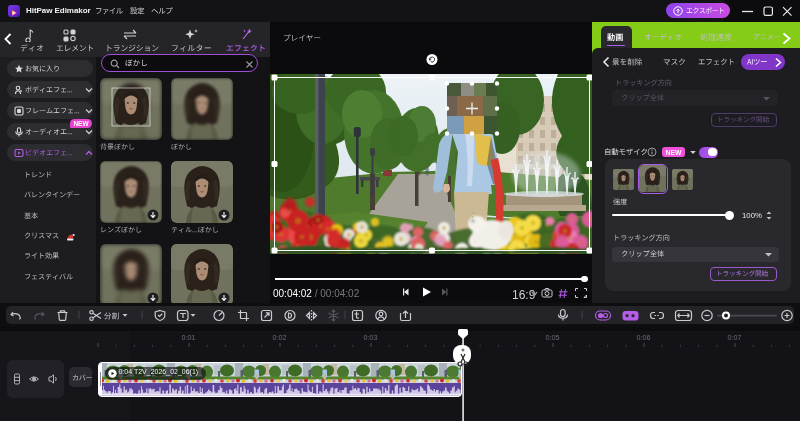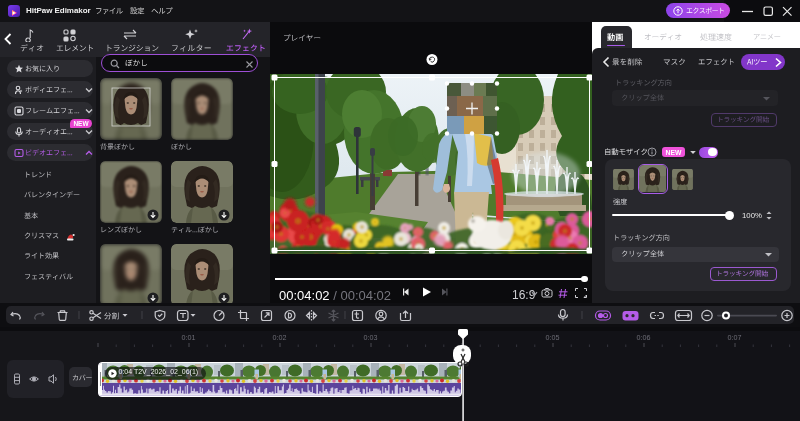--- a/index.html
+++ b/index.html
@@ -789,21 +789,21 @@
         <rect x="159" y="22.5" width="6" height="6" rx="1.5" fill="#fff"></rect>
         <rect x="159" y="195.5" width="6" height="6" rx="1.5" fill="#fff"></rect>
         <rect x="316.5" y="22.5" width="6" height="6" rx="1.5" fill="#fff"></rect>
         <rect x="316.5" y="109" width="6" height="6" rx="1.5" fill="#fff"></rect>
         <rect x="316.5" y="195.5" width="6" height="6" rx="1.5" fill="#fff"></rect>
         <circle cx="162" cy="7.5" r="5.5" fill="#fff"></circle>
         <path d="M159.5 7.5 a2.5 2.5 0 1 1 1.2 2.2 M159.3 6.2 L159.5 8.2 L161.3 7.4" fill="none" stroke="#333" stroke-width="1"></path>
       </svg>
 <div class="ab" style="left:5px;top:256px;width:310px;height:1.6px;background:#fff"></div>
 <div class="ab" style="left:311px;top:253.5px;width:6.5px;height:6.5px;border-radius:50%;background:#fff"></div>
-<div class="ab" style="left:9px;top:266px;font-size:13px;color:#fff">00:04:02 <span style="color:#77777f">/ 00:04:02</span></div>
+<div class="ab" style="left:3px;top:266px;font-size:10px;color:#fff">00:04:02 <span style="color:#77777f">/ 00:04:02</span></div>
 <svg class="ab" style="left:130px;top:264px" width="60" height="12" viewBox="0 0 60 12">
 <path d="M8.5 2.5 L4 6 L8.5 9.5 Z" fill="#e8e8e8"></path>
         <rect x="3" y="2.5" width="1.2" height="7" fill="#e8e8e8"></rect>
 <path d="M23 1.5 L31 6 L23 10.5 Z" fill="#fff"></path>
 <path d="M42 2.5 L46.5 6 L42 9.5 Z" fill="#55555c"></path>
         <rect x="46.3" y="2.5" width="1.2" height="7" fill="#55555c"></rect>
       </svg>
 <div class="ab" style="left:242px;top:266px;font-size:12px;color:#d0d0d4">16:9</div>
 <svg class="ab" style="left:261px;top:269px" width="7" height="6">
         <path d="M1 1.2 L3.5 4.2 L6 1.2" stroke="#a0a0a6" stroke-width="1.2" fill="none"></path>
@@ -814,21 +814,21 @@
           <circle cx="6" cy="6.5" r="2"></circle>
           <path d="M3.5 3 L4.5 1.5 L7.5 1.5 L8.5 3"></path>
 <g stroke="#b55ce8">
             <path d="M20.5 2 L19 11 M24.5 2 L23 11 M18 4.8 L26.5 4.8 M17.5 8.2 L26 8.2"></path>
           </g>
 <path d="M37 1.5 L34.5 1.5 L34.5 4 M43 1.5 L45.5 1.5 L45.5 4 M34.5 8 L34.5 10.5 L37 10.5 M45.5 8 L43 10.5"></path>
 <path d="M45.5 8 L45.5 10.5 L43 10.5"></path>
         </g>
       </svg>
 </div>
-<div class="ab" style="left:592px;top:22px;width:208px;height:281px;background:#ffffff">
+<div class="ab" style="left:592px;top:22px;width:208px;height:281px;background:#84cc16">
 <div class="ab" style="left:9px;top:4px;width:31px;height:22px;background:#28282d;border-radius:5px 5px 0 0"></div>
 <div style="position:absolute;left:15px;top:10.7px">
         <svg style="display:block;overflow:visible;" width="17" height="10">
           <path fill="#ffffff" transform="translate(0 7.2) scale(.1)" d="M4.8 -16.6H43.1V-9.6H4.8ZM2.9 -55.6H43.9V-48.5H2.9ZM19.2 -61.5H28.1V-2.6H19.2ZM2.5 -3.6Q7.6 -4.0 14.3 -4.4Q20.9 -4.9 28.3 -5.5Q35.8 -6.1 43.1 -6.8L43.2 0.7Q36.2 1.4 29.1 2.1Q22.0 2.9 15.5 3.5Q9.0 4.1 3.6 4.7ZM12.9 -29.7V-26.0H34.5V-29.7ZM12.9 -39.2V-35.5H34.5V-39.2ZM5.1 -45.3H42.7V-19.8H5.1ZM38.7 -69.2 43.0 -61.9Q37.8 -60.9 31.3 -60.1Q24.9 -59.3 18.2 -58.8Q11.4 -58.4 5.3 -58.2Q5.1 -59.7 4.5 -61.8Q3.8 -63.8 3.1 -65.2Q7.7 -65.5 12.6 -65.9Q17.4 -66.2 22.1 -66.7Q26.8 -67.2 31.0 -67.9Q35.3 -68.5 38.7 -69.2ZM43.9 -51.1H72.3V-42.1H43.9ZM68.3 -51.1H77.8Q77.8 -51.1 77.8 -50.3Q77.8 -49.4 77.7 -48.4Q77.7 -47.4 77.7 -46.7Q77.4 -34.1 77.1 -25.3Q76.8 -16.4 76.4 -10.8Q76.0 -5.1 75.3 -1.9Q74.6 1.3 73.6 2.7Q72.2 4.7 70.7 5.6Q69.2 6.5 67.2 6.9Q65.3 7.2 62.6 7.2Q59.9 7.3 56.9 7.2Q56.8 5.1 56.0 2.5Q55.2 -0.2 54.1 -2.2Q56.7 -1.9 58.9 -1.9Q61.1 -1.8 62.4 -1.8Q63.3 -1.8 63.9 -2.1Q64.6 -2.4 65.2 -3.2Q65.9 -4.2 66.4 -7.0Q66.9 -9.8 67.2 -15.1Q67.5 -20.4 67.8 -28.8Q68.1 -37.1 68.3 -49.0ZM51.8 -68.3H61.2Q61.2 -57.8 61.0 -48.4Q60.8 -38.9 59.9 -30.6Q59.0 -22.3 57.0 -15.2Q55.0 -8.1 51.4 -2.3Q47.8 3.5 42.1 8.0Q41.4 6.8 40.2 5.4Q39.1 4.0 37.8 2.7Q36.5 1.4 35.3 0.6Q40.5 -3.4 43.7 -8.5Q46.9 -13.6 48.6 -19.9Q50.2 -26.2 50.9 -33.7Q51.5 -41.2 51.7 -49.8Q51.8 -58.4 51.8 -68.3Z M94.1 -6.8H151.7V2.5H94.1ZM86.1 -64.8H160.0V-55.6H86.1ZM88.7 -50.2H98.2V7.3H88.7ZM147.9 -50.2H157.5V7.2H147.9ZM117.7 -62.1H127.7V-45.3H117.7ZM118.5 -45.2H127.0V-14.7H118.5ZM111.5 -26.6V-19.6H134.1V-26.6ZM111.5 -41.0V-34.1H134.1V-41.0ZM103.4 -49.0H142.6V-11.6H103.4Z"></path>
         </svg>
       </div>
 <div class="ab" style="left:15px;top:22.5px;width:18px;height:1.6px;background:#a85ce8;border-radius:1px"></div>
 <div style="position:absolute;left:52px;top:11.0px">
         <svg style="display:block;overflow:visible;" width="38" height="9">
           <path fill="#c0c0c5" transform="translate(0 6.7) scale(.1)" d="M50.1 -59.5Q49.9 -58.0 49.8 -56.3Q49.7 -54.7 49.7 -53.2Q49.7 -51.1 49.8 -47.6Q49.9 -44.2 49.9 -39.8Q50.0 -35.5 50.1 -30.7Q50.2 -25.9 50.2 -21.2Q50.3 -16.4 50.4 -12.0Q50.4 -7.6 50.5 -4.0Q50.5 -1.0 48.7 0.6Q47.0 2.1 43.5 2.1Q40.6 2.1 37.4 2.0Q34.2 1.9 31.4 1.7L30.8 -4.6Q33.6 -4.1 36.5 -3.9Q39.4 -3.7 41.6 -3.7Q43.2 -3.7 43.8 -4.4Q44.4 -5.2 44.4 -6.7Q44.4 -9.4 44.4 -13.3Q44.4 -17.2 44.3 -21.7Q44.3 -26.2 44.2 -30.8Q44.2 -35.5 44.1 -39.8Q44.0 -44.1 44.0 -47.6Q43.9 -51.1 43.8 -53.2Q43.7 -55.4 43.5 -56.8Q43.3 -58.3 43.1 -59.5ZM9.3 -46.2Q11.0 -46.0 12.8 -45.9Q14.6 -45.8 16.3 -45.8Q17.2 -45.8 19.9 -45.8Q22.5 -45.8 26.4 -45.8Q30.3 -45.8 34.7 -45.8Q39.1 -45.8 43.5 -45.8Q48.0 -45.8 51.8 -45.8Q55.7 -45.8 58.3 -45.8Q61.0 -45.8 61.8 -45.8Q63.3 -45.8 65.2 -45.9Q67.2 -46.1 68.3 -46.2V-39.8Q66.9 -39.9 65.2 -39.9Q63.4 -40.0 62.0 -40.0Q61.3 -40.0 58.6 -40.0Q56.0 -40.0 52.1 -40.0Q48.2 -40.0 43.7 -40.0Q39.3 -40.0 34.8 -40.0Q30.3 -40.0 26.4 -40.0Q22.5 -40.0 19.8 -40.0Q17.2 -40.0 16.5 -40.0Q14.6 -40.0 12.8 -39.9Q11.1 -39.9 9.3 -39.7ZM6.6 -10.7Q12.6 -13.6 18.1 -17.4Q23.7 -21.2 28.4 -25.4Q33.0 -29.6 36.6 -33.6Q40.2 -37.7 42.3 -41.2L45.3 -41.2L45.4 -36.0Q43.3 -32.6 39.7 -28.6Q36.1 -24.6 31.5 -20.4Q26.9 -16.2 21.6 -12.4Q16.4 -8.7 10.9 -5.8Z M83.7 -32.9Q84.9 -32.8 86.6 -32.7Q88.2 -32.6 90.2 -32.6Q92.2 -32.5 94.3 -32.5Q95.5 -32.5 98.1 -32.5Q100.6 -32.5 104.1 -32.5Q107.5 -32.5 111.3 -32.5Q115.2 -32.5 119.0 -32.5Q122.8 -32.5 126.3 -32.5Q129.7 -32.5 132.2 -32.5Q134.8 -32.5 136.0 -32.5Q138.9 -32.5 140.9 -32.7Q142.9 -32.8 144.2 -32.9V-25.5Q143.0 -25.6 140.8 -25.7Q138.6 -25.8 136.0 -25.8Q134.8 -25.8 132.2 -25.8Q129.7 -25.8 126.3 -25.8Q122.9 -25.8 119.0 -25.8Q115.2 -25.8 111.3 -25.8Q107.5 -25.8 104.1 -25.8Q100.7 -25.8 98.1 -25.8Q95.6 -25.8 94.3 -25.8Q91.2 -25.8 88.4 -25.7Q85.5 -25.6 83.7 -25.5Z M167.5 -55.5Q169.1 -55.4 170.8 -55.2Q172.5 -55.1 174.3 -55.1Q175.7 -55.1 178.3 -55.1Q181.0 -55.1 184.3 -55.1Q187.6 -55.1 190.9 -55.1Q194.1 -55.1 196.7 -55.1Q199.4 -55.1 200.6 -55.1Q202.3 -55.1 204.2 -55.2Q206.1 -55.3 207.7 -55.5V-49.2Q206.0 -49.4 204.2 -49.4Q202.3 -49.5 200.6 -49.5Q199.4 -49.5 196.7 -49.5Q194.1 -49.5 190.9 -49.5Q187.6 -49.5 184.3 -49.5Q181.0 -49.5 178.4 -49.5Q175.7 -49.5 174.4 -49.5Q172.5 -49.5 170.7 -49.4Q168.9 -49.4 167.5 -49.2ZM158.4 -36.4Q160.0 -36.3 161.6 -36.2Q163.3 -36.1 165.0 -36.1Q166.0 -36.1 168.9 -36.1Q171.8 -36.1 176.1 -36.1Q180.3 -36.1 185.2 -36.1Q190.0 -36.1 194.9 -36.1Q199.7 -36.1 203.9 -36.1Q208.1 -36.1 211.0 -36.1Q213.9 -36.1 214.8 -36.1Q216.0 -36.1 217.7 -36.2Q219.4 -36.3 220.7 -36.4V-30.2Q219.5 -30.3 217.8 -30.3Q216.2 -30.3 214.8 -30.3Q213.9 -30.3 211.0 -30.3Q208.1 -30.3 203.9 -30.3Q199.7 -30.3 194.9 -30.3Q190.0 -30.3 185.2 -30.3Q180.3 -30.3 176.1 -30.3Q171.8 -30.3 168.9 -30.3Q166.0 -30.3 165.0 -30.3Q163.3 -30.3 161.6 -30.3Q160.0 -30.3 158.4 -30.1ZM194.2 -33.4Q194.2 -26.2 193.2 -20.3Q192.2 -14.3 189.6 -9.5Q188.2 -7.0 185.9 -4.5Q183.6 -1.9 180.8 0.4Q177.9 2.7 174.7 4.3L169.1 0.2Q173.5 -1.7 177.3 -4.8Q181.2 -7.9 183.4 -11.5Q186.3 -16.0 187.0 -21.5Q187.8 -27.1 187.8 -33.4ZM211.7 -61.7Q212.7 -60.4 213.8 -58.5Q214.9 -56.7 216.0 -54.8Q217.1 -52.9 217.9 -51.3L213.8 -49.5Q212.7 -51.8 210.9 -54.8Q209.2 -57.8 207.6 -60.0ZM220.0 -64.8Q221.0 -63.4 222.2 -61.5Q223.4 -59.6 224.6 -57.7Q225.7 -55.9 226.4 -54.4L222.3 -52.6Q221.1 -55.1 219.3 -58.0Q217.6 -60.9 216.0 -63.1Z M237.3 -19.6Q242.3 -20.8 247.4 -22.8Q252.5 -24.7 257.1 -27.0Q261.6 -29.2 264.7 -31.1Q268.3 -33.3 271.7 -36.0Q275.1 -38.7 277.9 -41.4Q280.8 -44.2 282.7 -46.6L287.4 -42.0Q285.3 -39.6 282.1 -36.8Q278.8 -34.0 275.0 -31.1Q271.2 -28.3 267.2 -25.9Q264.9 -24.5 261.8 -22.9Q258.7 -21.3 255.1 -19.7Q251.6 -18.1 247.8 -16.6Q244.0 -15.1 240.2 -14.0ZM264.0 -27.7 270.3 -29.2V-0.7Q270.3 0.4 270.3 1.7Q270.3 3.1 270.4 4.2Q270.5 5.3 270.6 5.9H263.6Q263.7 5.3 263.8 4.2Q263.9 3.1 263.9 1.7Q264.0 0.4 264.0 -0.7Z M354.1 -59.5Q353.9 -58.0 353.8 -56.3Q353.7 -54.7 353.7 -53.2Q353.7 -51.1 353.8 -47.6Q353.9 -44.2 353.9 -39.8Q354.0 -35.5 354.1 -30.7Q354.2 -25.9 354.2 -21.2Q354.3 -16.4 354.4 -12.0Q354.4 -7.6 354.5 -4.0Q354.5 -1.0 352.7 0.6Q351.0 2.1 347.5 2.1Q344.6 2.1 341.4 2.0Q338.2 1.9 335.4 1.7L334.8 -4.6Q337.6 -4.1 340.5 -3.9Q343.4 -3.7 345.6 -3.7Q347.2 -3.7 347.8 -4.4Q348.4 -5.2 348.4 -6.7Q348.4 -9.4 348.4 -13.3Q348.4 -17.2 348.3 -21.7Q348.3 -26.2 348.2 -30.8Q348.2 -35.5 348.1 -39.8Q348.0 -44.1 348.0 -47.6Q347.9 -51.1 347.8 -53.2Q347.7 -55.4 347.5 -56.8Q347.3 -58.3 347.1 -59.5ZM313.3 -46.2Q315.0 -46.0 316.8 -45.9Q318.6 -45.8 320.3 -45.8Q321.2 -45.8 323.9 -45.8Q326.5 -45.8 330.4 -45.8Q334.3 -45.8 338.7 -45.8Q343.1 -45.8 347.5 -45.8Q352.0 -45.8 355.8 -45.8Q359.7 -45.8 362.3 -45.8Q365.0 -45.8 365.8 -45.8Q367.3 -45.8 369.2 -45.9Q371.2 -46.1 372.3 -46.2V-39.8Q370.9 -39.9 369.2 -39.9Q367.4 -40.0 366.0 -40.0Q365.3 -40.0 362.6 -40.0Q360.0 -40.0 356.1 -40.0Q352.2 -40.0 347.7 -40.0Q343.3 -40.0 338.8 -40.0Q334.3 -40.0 330.4 -40.0Q326.5 -40.0 323.8 -40.0Q321.2 -40.0 320.5 -40.0Q318.6 -40.0 316.8 -39.9Q315.1 -39.9 313.3 -39.7ZM310.6 -10.7Q316.6 -13.6 322.1 -17.4Q327.7 -21.2 332.4 -25.4Q337.0 -29.6 340.6 -33.6Q344.2 -37.7 346.3 -41.2L349.3 -41.2L349.4 -36.0Q347.3 -32.6 343.7 -28.6Q340.1 -24.6 335.5 -20.4Q330.9 -16.2 325.6 -12.4Q320.4 -8.7 314.9 -5.8Z"></path>

